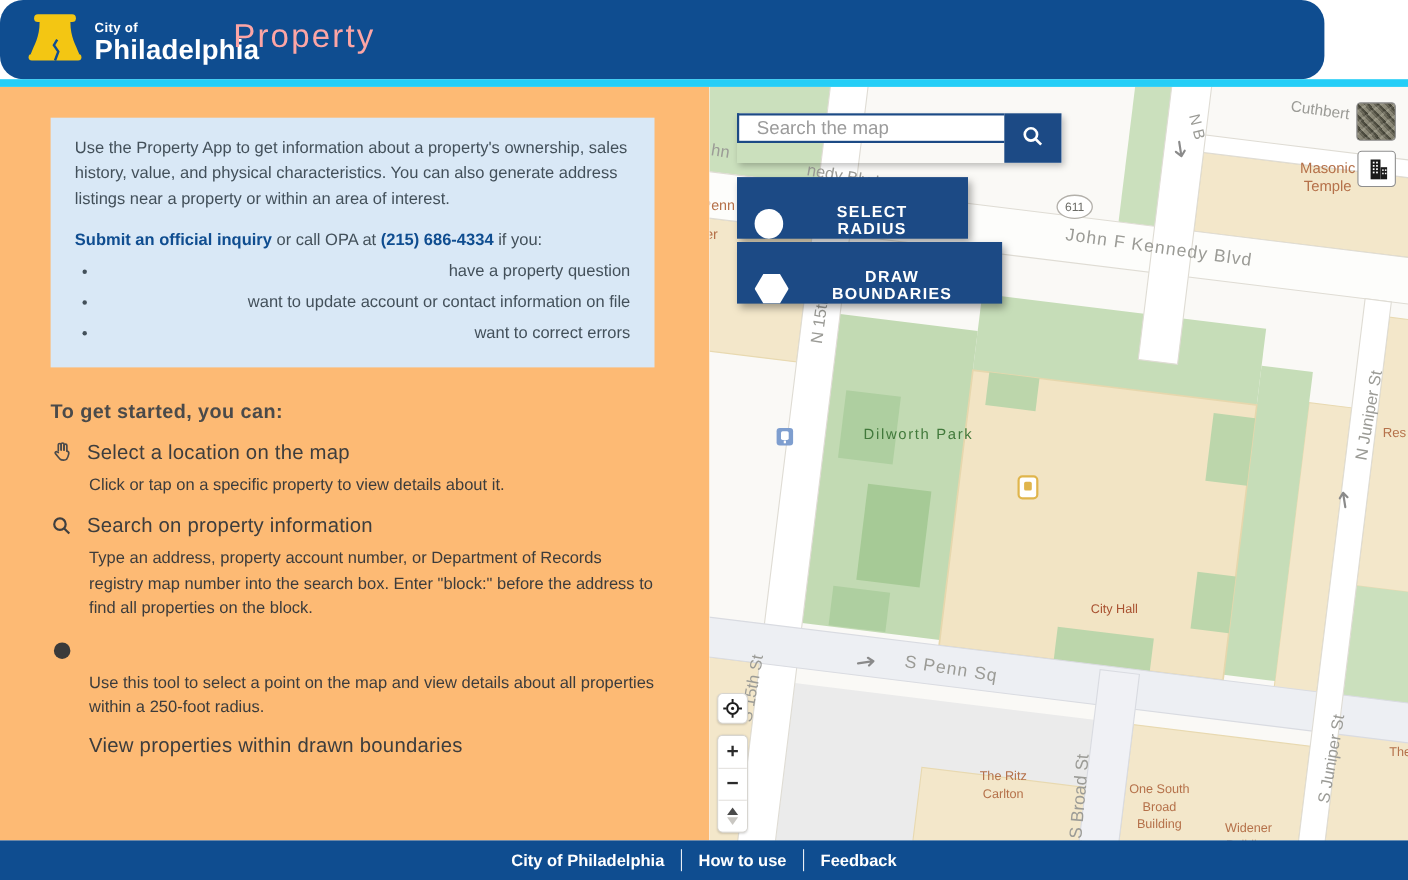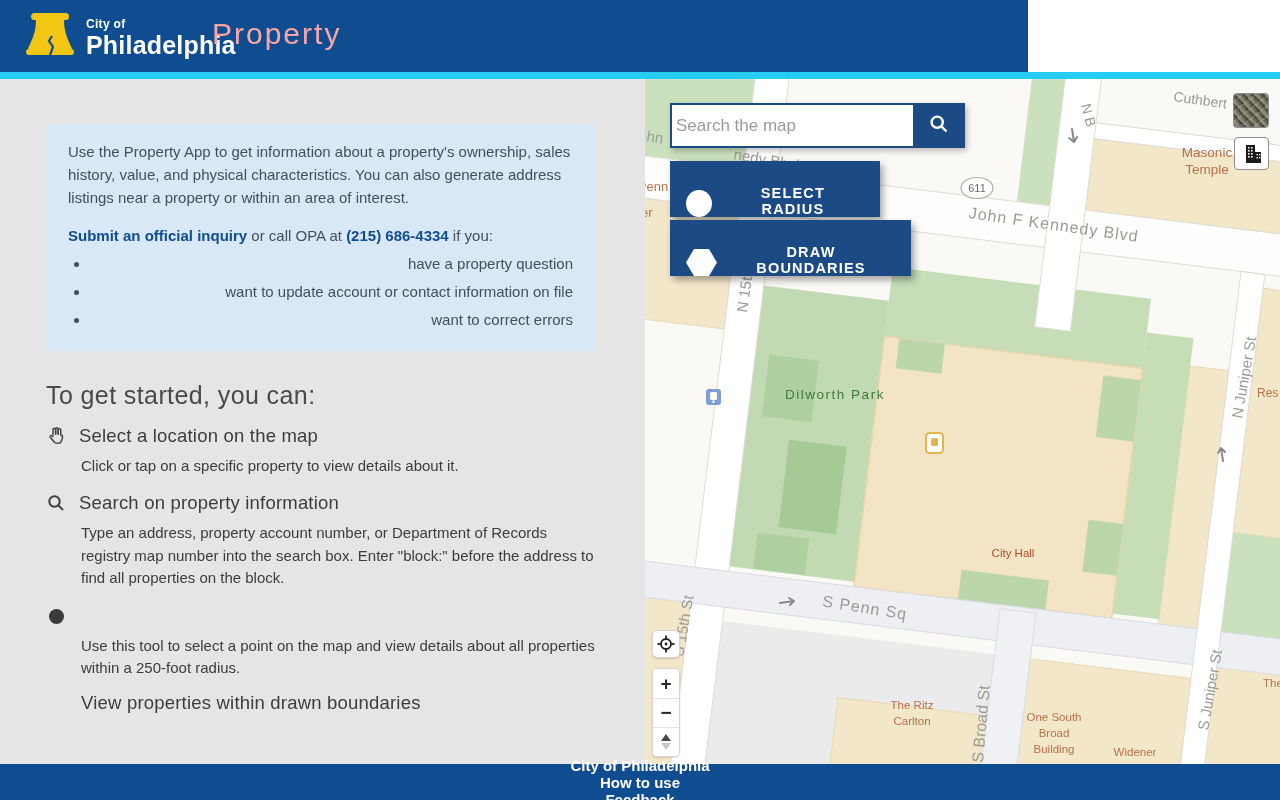--- a/index.html
+++ b/index.html
@@ -1,64 +1,64 @@
 <!DOCTYPE html>
 <html><head>
 <meta charset="utf-8">
 <style>
   * { margin:0; padding:0; box-sizing:border-box; }
   html,body { width:1280px; height:800px; overflow:hidden;
     font-family:"Liberation Sans", sans-serif; background:#fff; }
 
   
-  .header { position:absolute; left:0; top:0; width:1028px; height:72px;
-    background:#0f4d90; z-index:30; }
+  .header { position:absolute; left:0; top:0; width:1204px; height:72px;
+    background:#0f4d90; z-index:30;border-radius:21px; }
   .header-stripe { position:absolute; left:0; top:72px; width:1280px; height:7px;
     background:#25cef7; z-index:30; }
   .brand { position:absolute; left:24px; top:10px; display:flex; align-items:center; gap:10px; }
   .brand-text { color:#fff; line-height:1; }
   .brand-top { font-size:12px; font-weight:600; letter-spacing:.3px; display:block; margin-bottom:3px;}
   .brand-name { font-size:25px; font-weight:700; letter-spacing:.2px; display:block;}
   .app-title { position:absolute; left:212px; top:17px; color:#fca5a5; font-size:30px;
     font-weight:400; letter-spacing:2px; }
 
   
   .left-panel { position:absolute; left:0; top:79px; width:645px; height:685px;
-    background:#e5e5e5; padding:45px 50px 0 46px; overflow:hidden; }
+    background:#fdba74; padding:28px 50px 0 46px; overflow:hidden; }
   .intro-box { background:#d9e8f6; padding:17px 22px 19px 22px; color:#43505a;
     font-size:15px; line-height:1.52; }
   .intro-box p.lede { margin-bottom:16px; }
   .intro-link { color:#0f4d90; font-weight:700; text-decoration:none; cursor:pointer;text-align:right; }
   .intro-phone { color:#0f4d90; font-weight:700;text-align:center; }
   .intro-box ul { margin:4px 0 0 22px;text-align:right; }
   .intro-box li { margin-top:5px; }
 
-  .gs-heading { margin-top:30px; font-size:25px; font-weight:400; color:#4a4a4a;
+  .gs-heading { margin-top:30px; font-size:18px; font-weight:700; color:#4a4a4a;
     letter-spacing:.4px; }
   .gs-item-title { display:flex; align-items:center; gap:13px; margin-top:15px;
     font-size:18.5px; color:#3d3d3d; letter-spacing:.2px; }
   .gs-item-title.no-icon { margin-left:35px; }
   .gs-icon { width:20px; height:20px; flex:0 0 20px; display:flex;
     align-items:center; justify-content:center; }
   .gs-desc { margin:8px 0 0 35px; font-size:15px; color:#3c3c3c; line-height:1.5;
     max-width:515px; }
   .gs-note { margin:12px 0 0 35px; font-size:15px; color:#c5401f; line-height:1.55;
     max-width:500px; }
 
   
   .map { position:absolute; left:645px; top:79px; width:635px; height:685px;
     background:#faf9f6; overflow:hidden; }
   .map svg.basemap { position:absolute; left:0; top:0; }
   svg text { font-family:"Liberation Sans", sans-serif; }
 
   
   .search-bar { position:absolute; left:25px; top:24px; width:295px; height:45px;
     display:flex; box-shadow:2px 3px 6px rgba(0,0,0,.25); z-index:5; }
-  .search-input { width:243px; height:45px; border:2px solid #1c4a85; border-right:none;
-    padding:0 4px; font-size:17px; color:#333; outline:none; }
+  .search-input { width:243px; height:27px; border:2px solid #1c4a85; border-right:none;
+    padding:0 16px; font-size:17px; color:#333; outline:none; }
   .search-input::placeholder { color:#9b9b9b; }
   .search-btn { width:52px; height:45px; background:#1c4a85; border:none; cursor:pointer;
     display:flex; align-items:center; justify-content:center; }
 
   .tool-btn { position:absolute; left:25px; height:56px; background:#1c4a85; border:none;
     display:flex; align-items:flex-end; gap:18px; padding:0 24px 0 16px; cursor:pointer;
     box-shadow:3px 4px 7px rgba(0,0,0,.35); z-index:5; }
   .tool-btn .label { color:#fff; font-size:14.5px; font-weight:600; letter-spacing:1.2px; }
   .tool-btn.radius { top:82px; width:210px; }
   .tool-btn.bounds { top:141px; width:241px; }
@@ -86,21 +86,21 @@
     font-size:19px; font-weight:700; color:#2b2b2b; }
   .zoom-cell + .zoom-cell { border-top:1px solid #e4e2de; }
   .arrows-cell { flex-direction:column; gap:0; line-height:0; }
   .arrow-up { width:0; height:0; border-left:5px solid transparent; border-right:5px solid transparent;
     border-bottom:7px solid #4a4a4a; }
   .arrow-dn { width:0; height:0; border-left:5px solid transparent; border-right:5px solid transparent;
     border-top:7px solid #c9c7c2; margin-top:2px; }
 
   
   .footer { position:absolute; left:0; bottom:0; width:1280px; height:36px;
-    background:#0f4d90; display:flex; align-items:center; justify-content:center; z-index:30;flex-direction:column; }
+    background:#0f4d90; display:flex; align-items:center; justify-content:center; z-index:30; }
   .footer a { color:#fff; font-size:15px; font-weight:700; text-decoration:none;
     padding:0 15px; cursor:pointer; }
   .footer .sep { width:1px; height:20px; background:rgba(255,255,255,.9); }
 </style>
 </head>
 <body>
 
 <div class="header">
   <div class="brand">
     <span>

